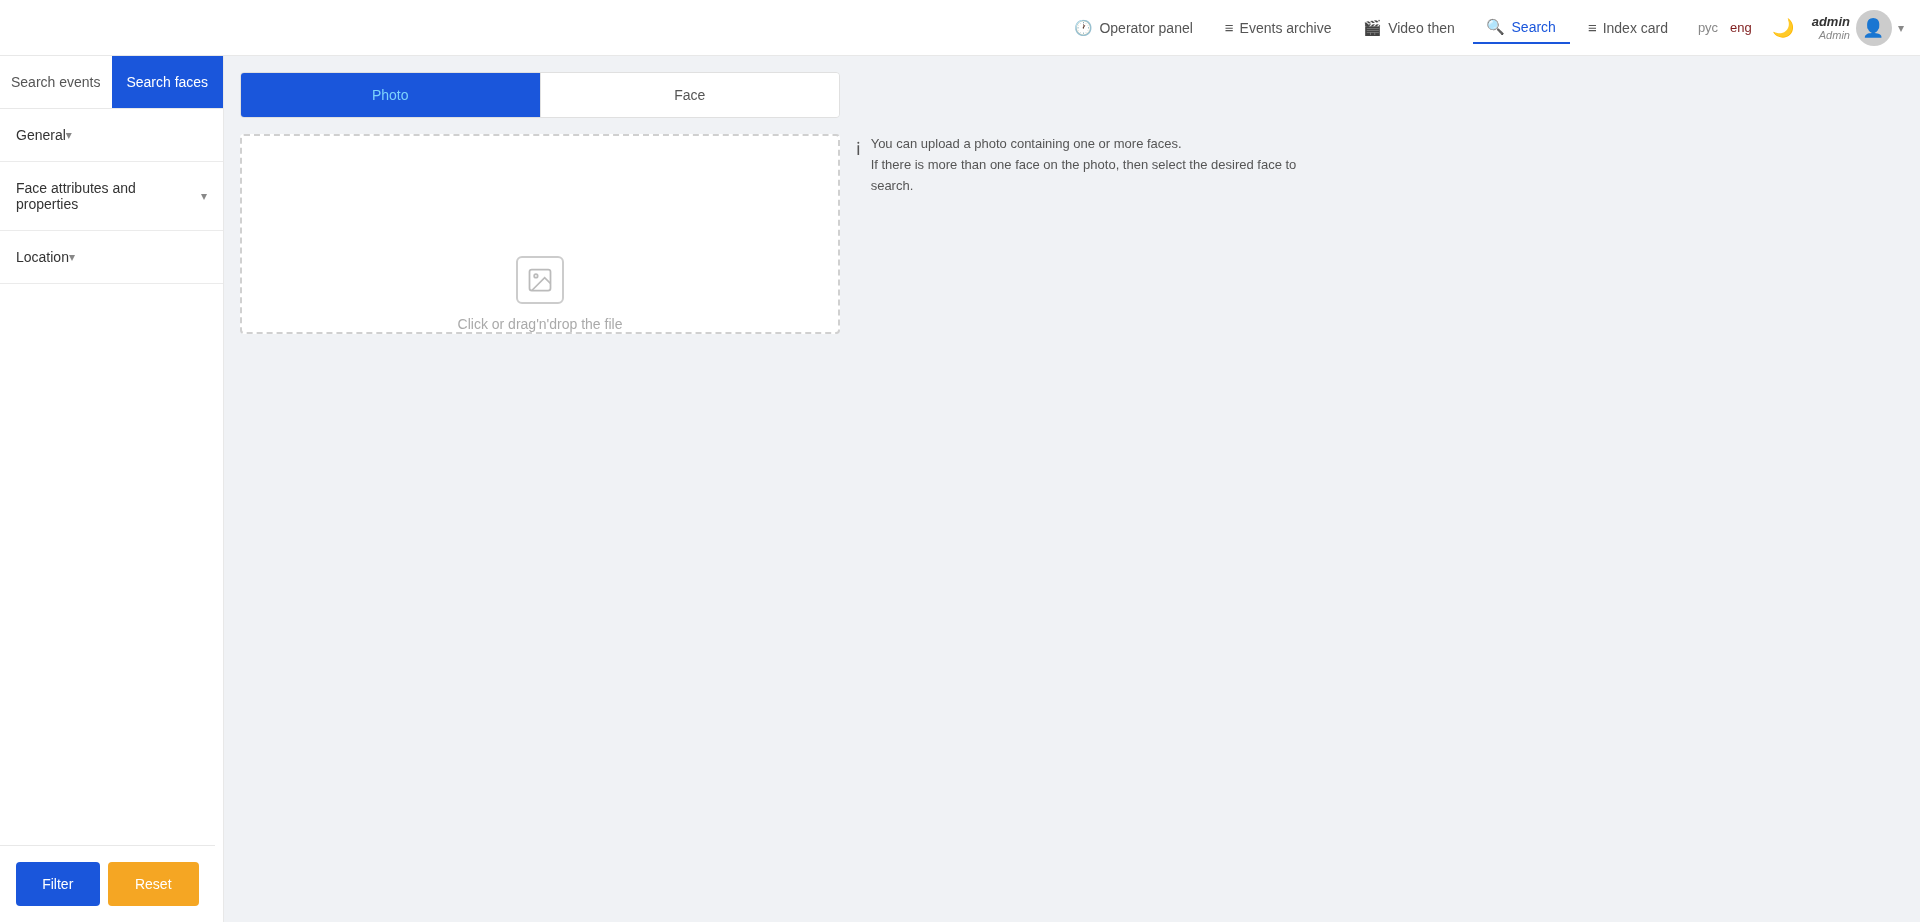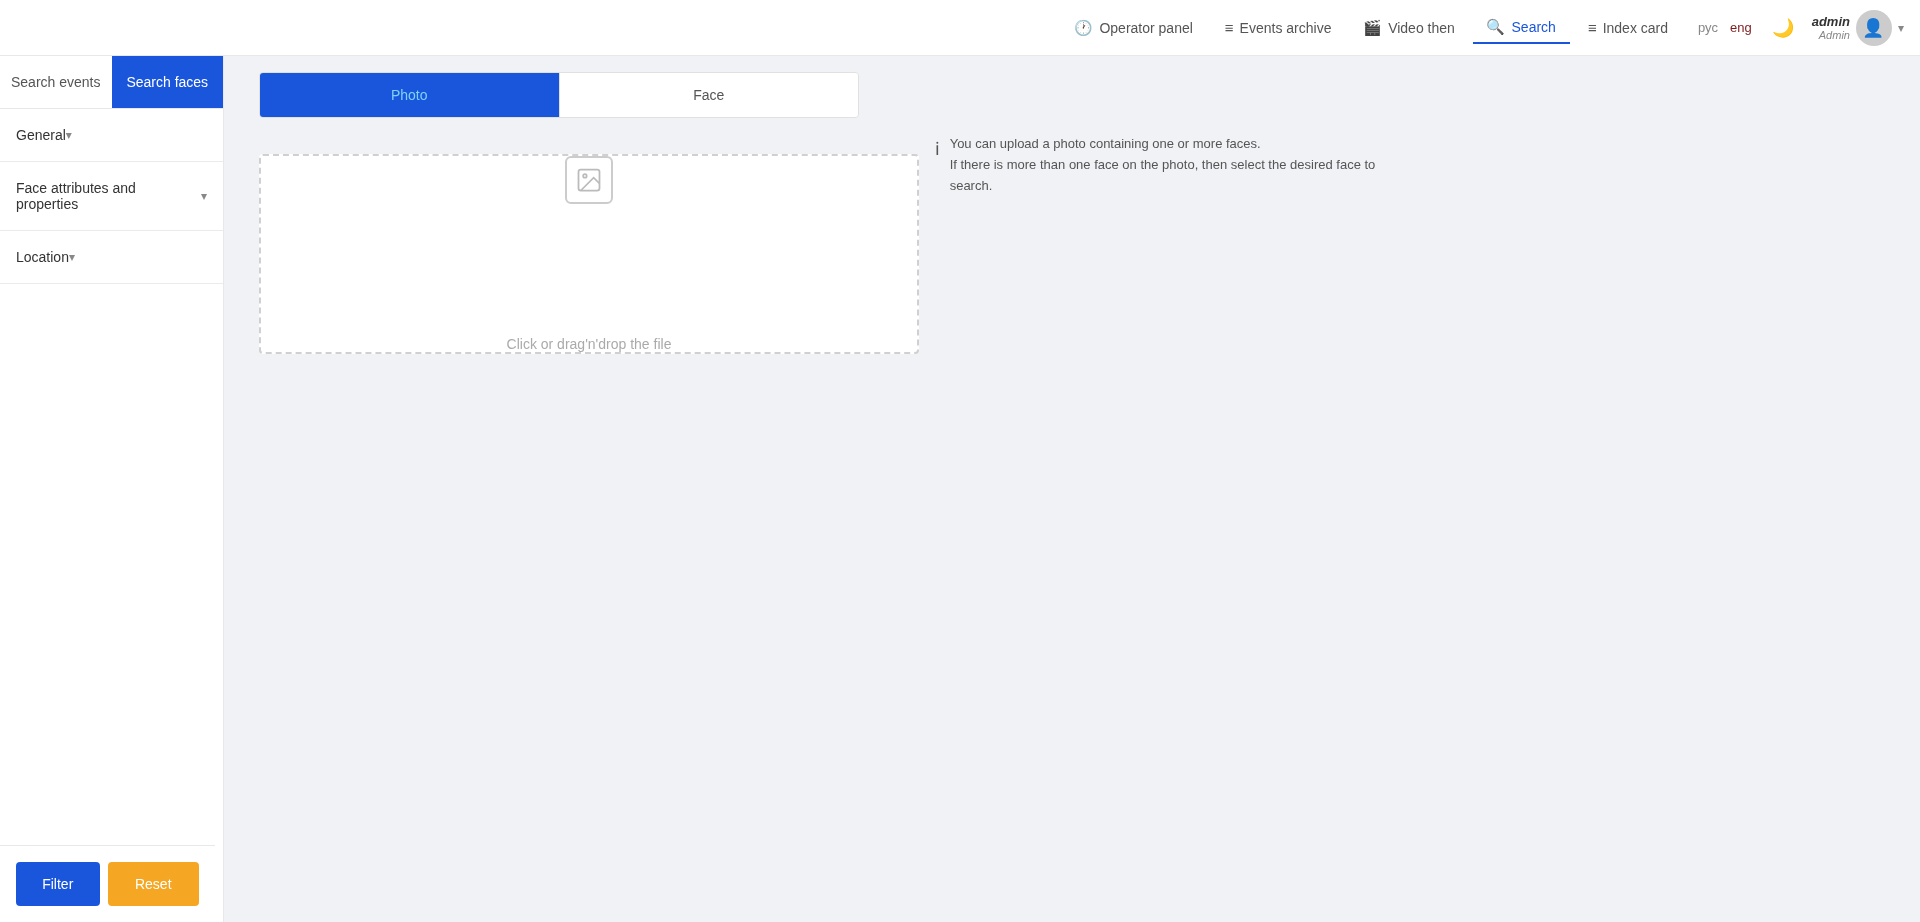--- a/index.html
+++ b/index.html
@@ -58,21 +58,20 @@
       width: 36px; height: 36px; border-radius: 50%;
       background: #ccc; display: flex; align-items: center; justify-content: center;
       font-size: 18px; color: #666;
     }
     .chevron-down { font-size: 12px; color: #888; }
 
     
     .main-layout {
       display: flex;
       height: calc(922px - 56px);
-      gap: 19px;
     }
 
     
     .sidebar {
       width: 224px;
       background: #fff;
       border-right: 1px solid #e8e8e8;
       display: flex;
       flex-direction: column;
       position: relative;
@@ -176,34 +175,33 @@
       border-right: 1px solid #e0e0e0;
     }
     .tab-btn:last-child { border-right: none; }
     .tab-btn.active {
       background: #1a56db;
       color: #7dd3fc;
     }
 
     
     .drop-zone {
-      width: 660px;
+      width: 600px;
       height: 200px;
       border: 2px dashed #d0d0d0;
       border-radius: 4px;
       background: #fff;
       display: flex;
       flex-direction: column;
       align-items: center;
-      justify-content: space-between;
+      justify-content: flex-end;
       cursor: pointer;
       color: #aaa;
       font-size: 14px;
       gap: 12px;
-      margin-top: 20px;
     }
     .drop-icon {
       width: 48px; height: 48px;
       border: 2px solid #ccc;
       border-radius: 6px;
       display: flex; align-items: center; justify-content: center;
       font-size: 22px; color: #bbb;
     }
 
     

